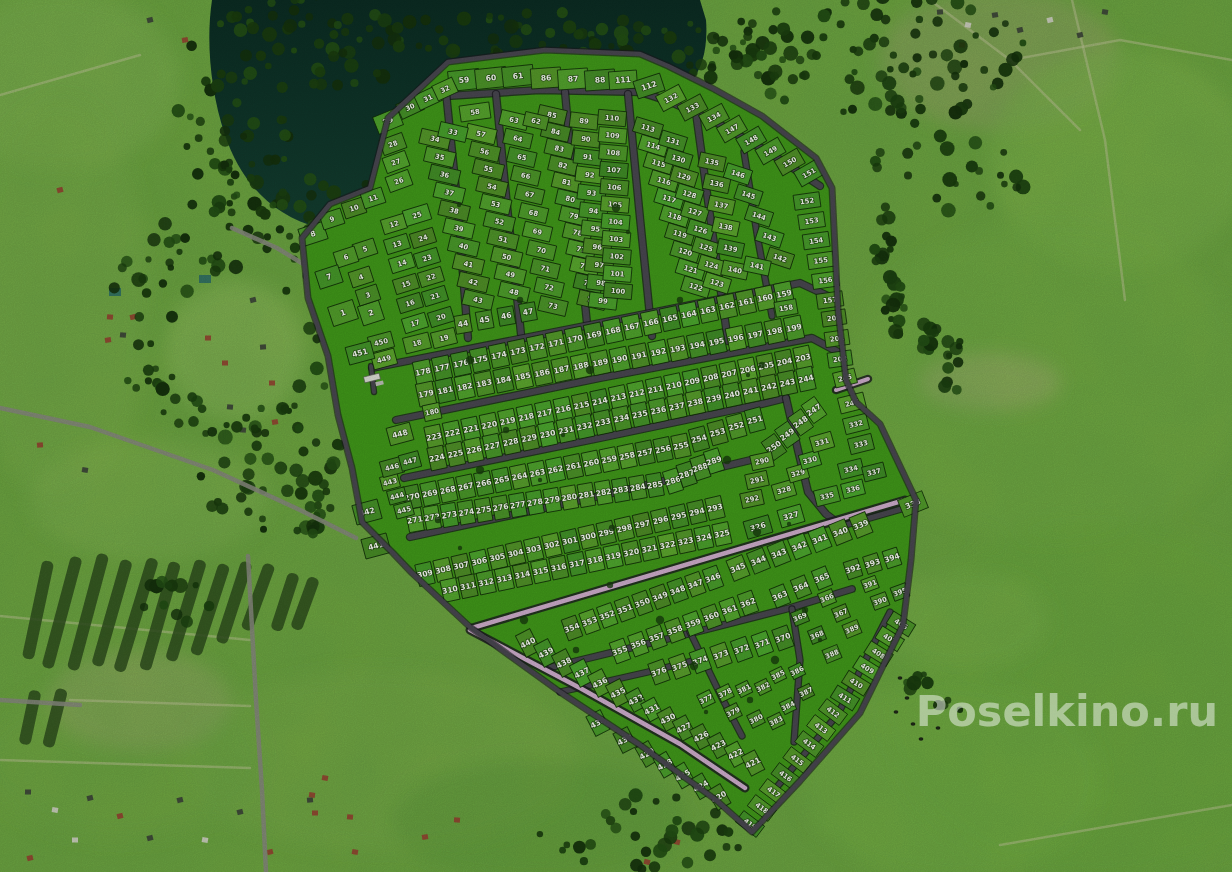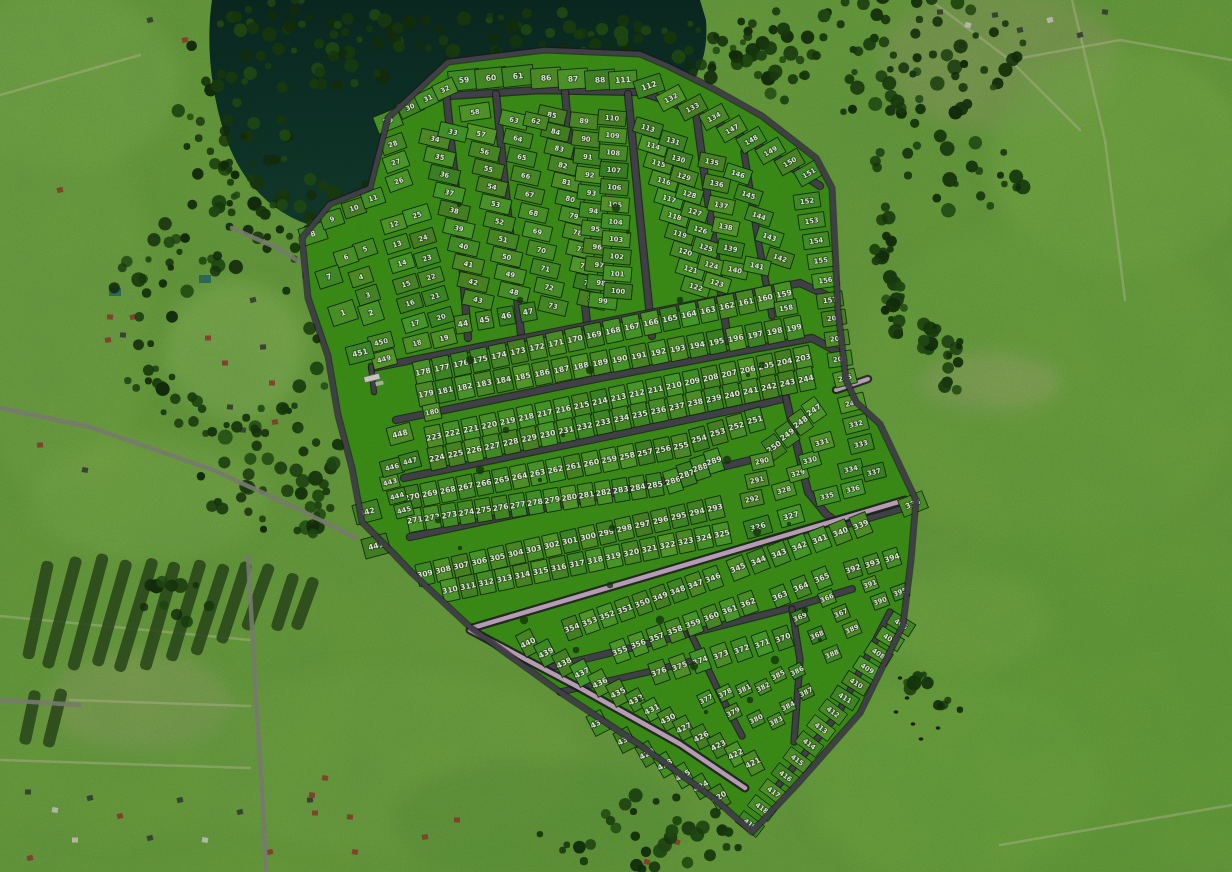--- a/index.html
+++ b/index.html
@@ -2638,13 +2638,14 @@
       <g>
         <ellipse cx="900" cy="678" rx="2.4" ry="1.7" fill="#111" opacity="0.85"></ellipse>
         <ellipse cx="907" cy="698" rx="2.4" ry="1.7" fill="#111" opacity="0.85"></ellipse>
         <ellipse cx="896" cy="712" rx="2.4" ry="1.7" fill="#111" opacity="0.85"></ellipse>
         <ellipse cx="913" cy="724" rx="2.4" ry="1.7" fill="#111" opacity="0.85"></ellipse>
         <ellipse cx="921" cy="739" rx="2.4" ry="1.7" fill="#111" opacity="0.85"></ellipse>
         <ellipse cx="938" cy="728" rx="2.4" ry="1.7" fill="#111" opacity="0.85"></ellipse>
       </g>
       <rect x="0" y="0" width="1232" height="872" filter="url(#noise)" opacity="0.1"></rect>
     </svg>
+  <div id="watermark">Poselkino.ru</div>
 </div>
 
 </body></html>

